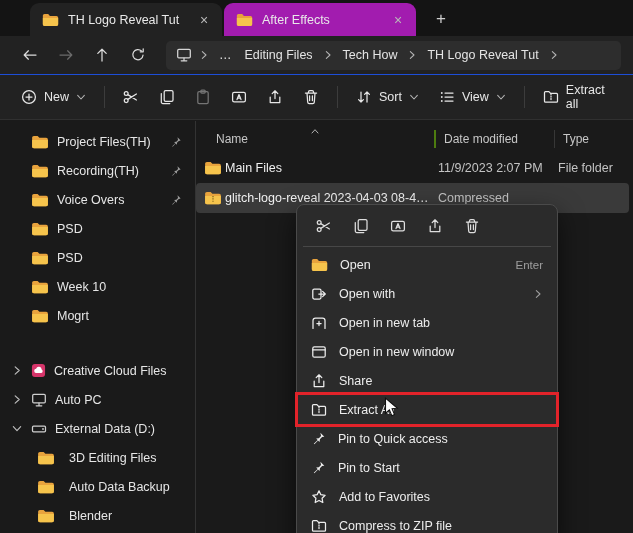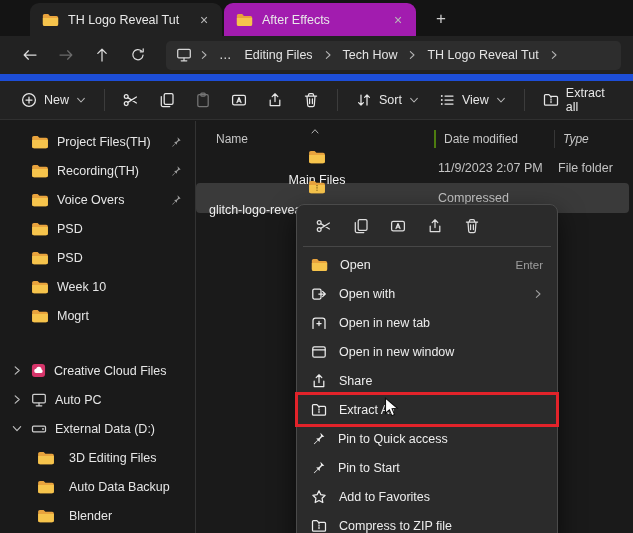--- a/index.html
+++ b/index.html
@@ -26,21 +26,21 @@
   .navbar { height:38px; background:#222222; display:flex; align-items:center; padding:0 12px 0 14px; gap:4px; }
   .nav-btn { width:32px; height:30px; display:flex; align-items:center; justify-content:center;
              color:#dcdcdc; border-radius:4px; }
   .nav-btn.dim { color:#6b6b6b; }
   .addressbar { flex:1; height:29px; margin-left:8px; background:#2d2d2d; border-radius:5px;
                 display:flex; align-items:center; padding:0 10px; gap:7px; color:#e4e4e4; min-width:0; }
   .crumb { white-space:nowrap; padding:2px 3px; border-radius:3px; }
   .crumb-chev { color:#b5b5b5; }
 
   
-  .toolbar { height:46px; background:#222222; border-bottom:1px solid #303030; border-top:7px solid #1d4ed8;
+  .toolbar { height:46px; background:#222222; border-bottom:1px solid #303030; border-top:1px solid #1d4ed8;
              display:flex; align-items:center; padding:0 12px; gap:2px; }
   .tb-btn { height:32px; display:flex; align-items:center; gap:7px; padding:0 9px; border-radius:4px; color:#e7e7e7; }
   .tb-ico { width:36px; justify-content:center; }
   .tb-btn.dim { opacity:.42; }
   .tb-sep { width:1px; height:22px; background:#3c3c3c; margin:0 7px; flex:none; }
 
   
   .bodywrap { position:absolute; top:121px; left:0; right:0; bottom:0; display:flex; background:#1a1a1a; }
   .sidebar { width:196px; flex:none; border-right:1px solid #333; padding-top:6px; overflow:hidden; }
   .side-item { height:29px; display:flex; align-items:center; gap:8px; padding:0 10px 0 28px;
@@ -49,25 +49,25 @@
   .side-item.tree-root { padding-left:8px; }
   .side-item.tree-child { padding-left:34px;gap:14px; }
   .tree-gap { height:26px; }
   .side-chev { color:#bdbdbd; width:12px; }
 
   .filearea { flex:1; min-width:0; padding-top:4px; }
   .list-header { height:28px; display:flex; align-items:center; color:#c7c7c7; font-size:12px; }
   .col-name { width:238px; padding-left:20px; position:relative; height:100%; display:flex; align-items:center; }
   .sort-caret { position:absolute; top:2px; left:50%; transform:translateX(-50%); color:#bdbdbd; }
   .col-date { width:120px; padding-left:8px; border-left:2px solid #4d7c0f; height:18px; display:flex; align-items:center; }
-  .col-type { flex:1; padding-left:8px; border-left:1px solid #373737; height:18px; display:flex; align-items:center;font-style:italic; }
+  .col-type { flex:1; padding-left:8px; border-left:1px solid #373737; height:18px; display:flex; align-items:center; }
   .frow { height:30px; display:flex; align-items:center; margin:0 4px 0 0; border-radius:4px; color:#f0f0f0; }
   .frow.selected { background:#3a3a3a; }
-  .cell-name { width:234px; display:flex; align-items:center; gap:9px; padding-left:8px;
-               white-space:nowrap; overflow:hidden; text-overflow:ellipsis;flex-direction:column; }
+  .cell-name { width:234px; display:flex; align-items:center; gap:3px; padding-left:8px;
+               white-space:nowrap; overflow:hidden; text-overflow:ellipsis; }
   .cell-name span { overflow:hidden; text-overflow:ellipsis; white-space:nowrap; }
   .cell-date { width:120px; padding-left:8px; color:#c3c3c3; white-space:nowrap; }
   .cell-type { flex:1; padding-left:8px; color:#c3c3c3; white-space:nowrap; overflow:hidden; }
 
   
   .ctxmenu { position:absolute; left:296px; top:204px; width:262px; background:#2b2b2b;
              border:1px solid #4a4a4a; border-radius:8px; padding:4px;
              box-shadow:0 10px 26px rgba(0,0,0,.6); z-index:40; }
   .cm-iconrow { height:34px; display:flex; align-items:center; gap:3px; padding-left:6px; }
   .cm-icobtn { width:34px; height:28px; display:flex; align-items:center; justify-content:center;

